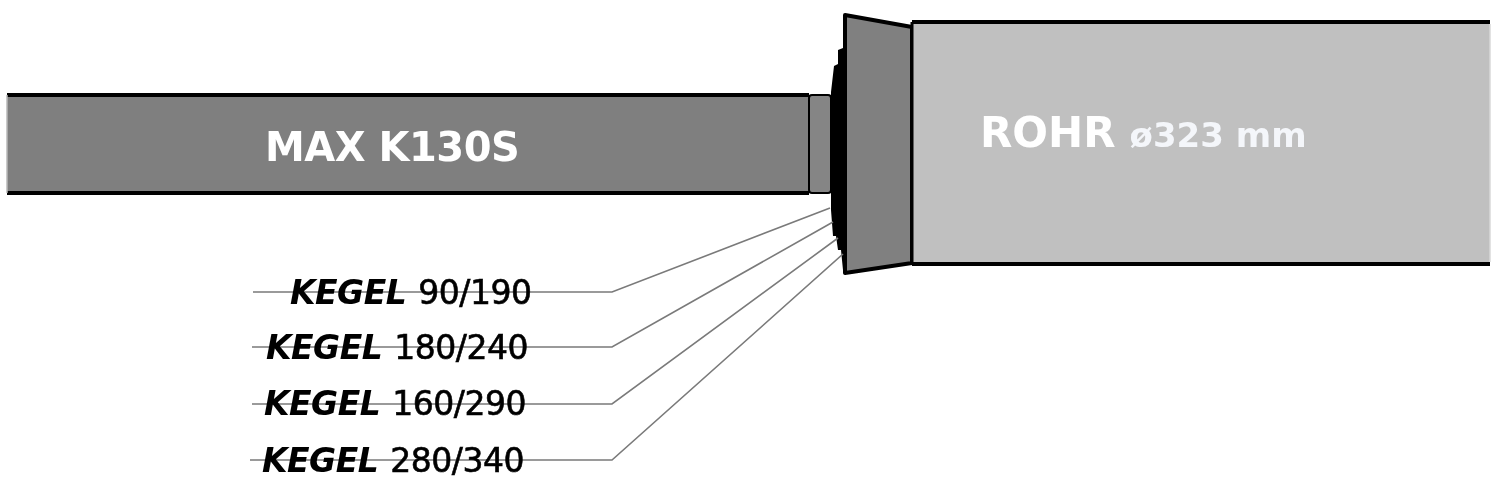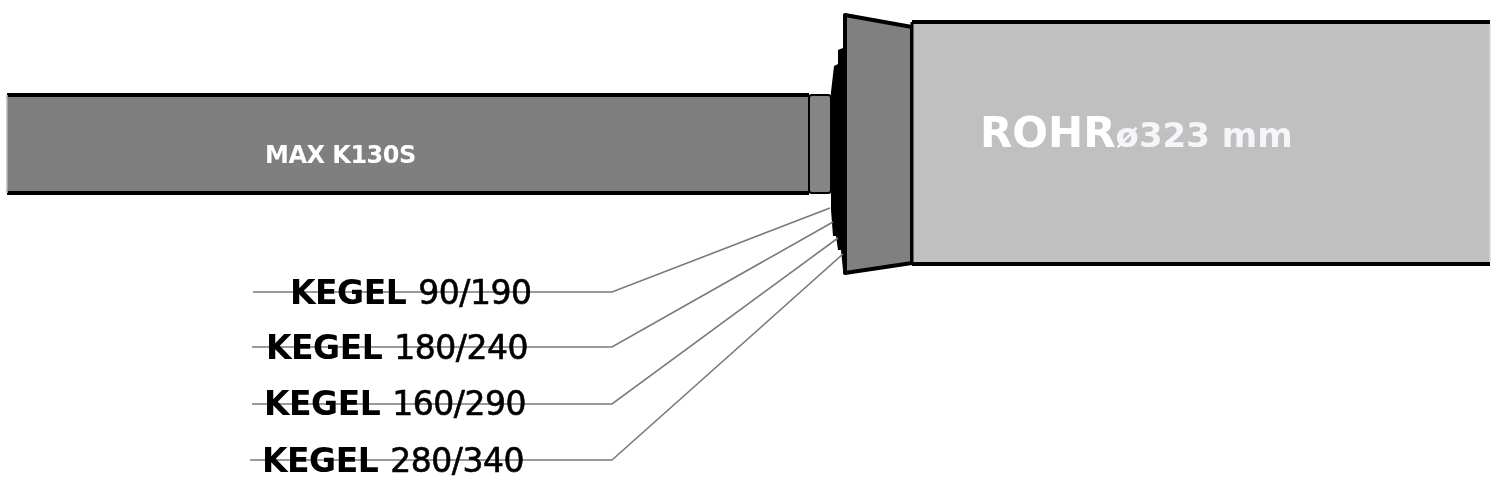--- a/index.html
+++ b/index.html
@@ -1,23 +1,23 @@
 <!DOCTYPE html>
 <html><head>
   <meta charset="utf-8">
   <style>
     html, body { margin: 0; padding: 0; background: #ffffff; }
     body { width: 1500px; height: 484px; overflow: hidden; position: relative; font-family: "DejaVu Sans", sans-serif; }
     #diagram { position: absolute; left: 0; top: 0; width: 1500px; height: 484px; }
     .lbl { position: absolute; font-family: "DejaVu Sans", sans-serif; font-weight: bold; white-space: nowrap; line-height: 1; }
-    .rod-label { color: #ffffff; font-size: 24px; left: 265px; top: 143px; letter-spacing: -0.5px; }
+    .rod-label { color: #ffffff; font-size: 40px; left: 265px; top: 127px; letter-spacing: -0.5px; }
     .pipe-label { left: 980px; top: 112px; color: #ffffff; font-size: 42px; }
-    .pipe-label .dia { font-size: 34px; color: #f4f6fa; }
+    .pipe-label .dia { font-size: 34px; color: #f4f6fa; margin-left: 14px; }
     .kegel { color: #000000; font-size: 33px; letter-spacing: -0.5px; }
-    .kegel .word { display: inline-block; }
+    .kegel .word { display: inline-block; font-style: italic; }
     .kegel .size { display: inline-block; margin-left: 12px; font-weight: normal; margin-top: 20px; -webkit-text-stroke: 0.6px #000; }
   </style>
 </head>
 <body>
 
 <svg id="diagram" viewBox="0 0 1500 484" xmlns="http://www.w3.org/2000/svg">
 
   <g>
     <rect x="7" y="95" width="802" height="98" fill="#7f7f7f"></rect>
     <line x1="7" y1="95" x2="809" y2="95" stroke="#000" stroke-width="4"></line>

